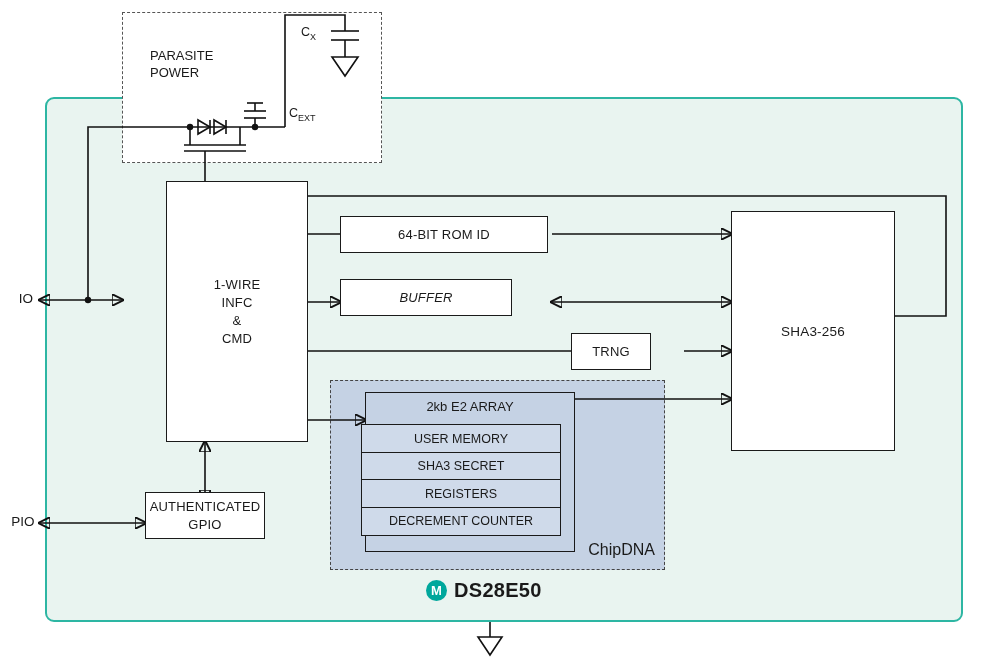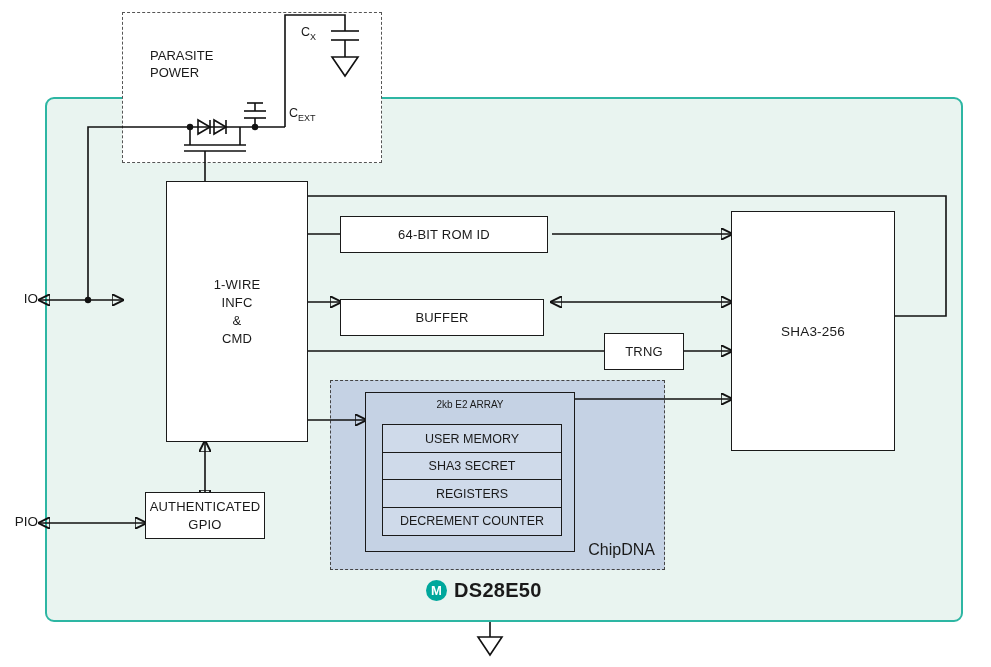--- a/index.html
+++ b/index.html
@@ -20,27 +20,27 @@
   .chipdna { left:330px; top:380px; width:335px; height:190px;
              background:#c5d2e4; border:1.6px dashed #444; }
 
   .box { position:absolute; background:#fff; border:1.5px solid #1a1a1a;
          display:flex; align-items:center; justify-content:center;
          text-align:center; font-size:13px; letter-spacing:.2px; }
   .multiline { white-space:pre-line; line-height:18px; }
 
   .e2array { left:365px; top:392px; width:210px; height:160px;
              background:#c5d2e4; border:1.5px solid #1a1a1a; }
-  .e2title { left:365px; top:399px; width:210px; text-align:center; font-size:10px; }
-  .memstack { left:382px; top:424px; width:180px; }
+  .e2title { left:365px; top:399px; width:210px; text-align:center; font-size:13px; }
+  .memstack { left:361px; top:424px; width:200px; }
   .memrow { height:29px; margin-top:-1.4px; background:#cfdaea; border:1.4px solid #1a1a1a;
             display:flex; align-items:center; justify-content:center; font-size:12.5px; }
   .memrow:first-child { margin-top:0; }
 
-  .pinlabel { font-size:13.5px; text-align:right; }
+  .pinlabel { font-size:13.5px; text-align:center; }
   .sublabel { font-size:12.5px; }
   .sublabel sub { font-size:9px; }
 
   .chipdna-label { left:575px; top:541px; width:80px; text-align:right; font-size:16px; }
 
   .brand { left:426px; top:579px; display:flex; align-items:center; gap:7px; }
   .logo { width:21px; height:21px; border-radius:50%; background:#00a79c; color:#fff;
           display:flex; align-items:center; justify-content:center;
           font-size:13px; font-weight:bold; }
   .part { font-size:20px; font-weight:bold; letter-spacing:.3px; }
@@ -132,25 +132,25 @@
     <span class="multiline">1-WIRE
 INFC
 &amp;
 CMD</span>
   </div>
 
   <div class="box" style="left:340px;top:216px;width:208px;height:37px;">
     <span>64-BIT ROM ID</span>
   </div>
 
-  <div class="box" style="left:340px;top:299px;width:204px;height:37px;">
+  <div class="box" style="left:340px;top:279px;width:172px;height:37px;font-style:italic;">
     <span>BUFFER</span>
   </div>
 
-  <div class="box" style="left:604px;top:333px;width:80px;height:37px;">
+  <div class="box" style="left:571px;top:333px;width:80px;height:37px;">
     <span>TRNG</span>
   </div>
 
   <div class="box" style="left:731px;top:211px;width:164px;height:240px;font-size:13.5px;text-align:right;">
     <span>SHA3-256</span>
   </div>
 
   <div class="box multiline" style="left:145px;top:492px;width:120px;height:47px;line-height:17px;">
     <span class="multiline">AUTHENTICATED
 GPIO</span>

